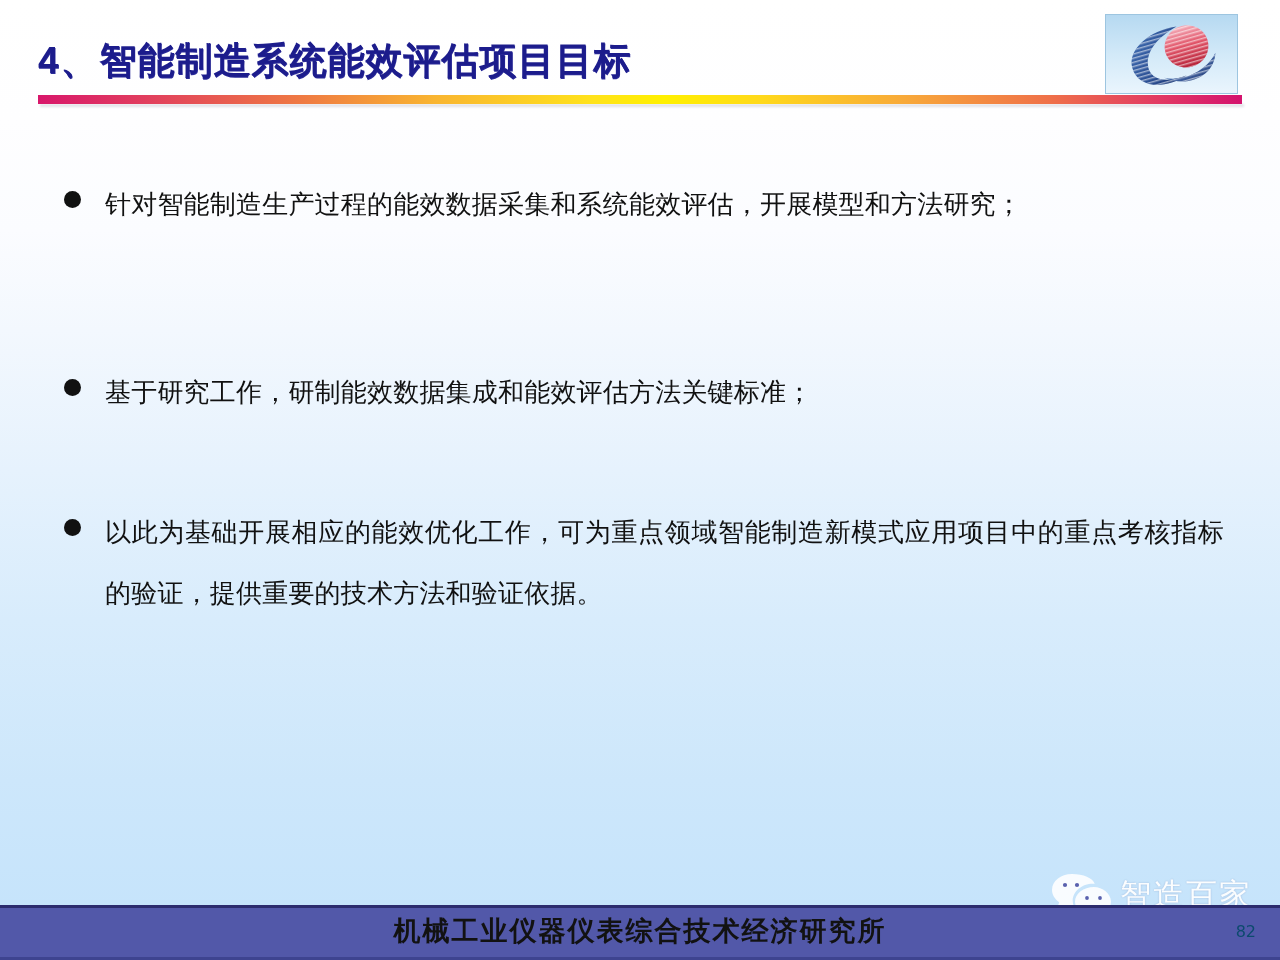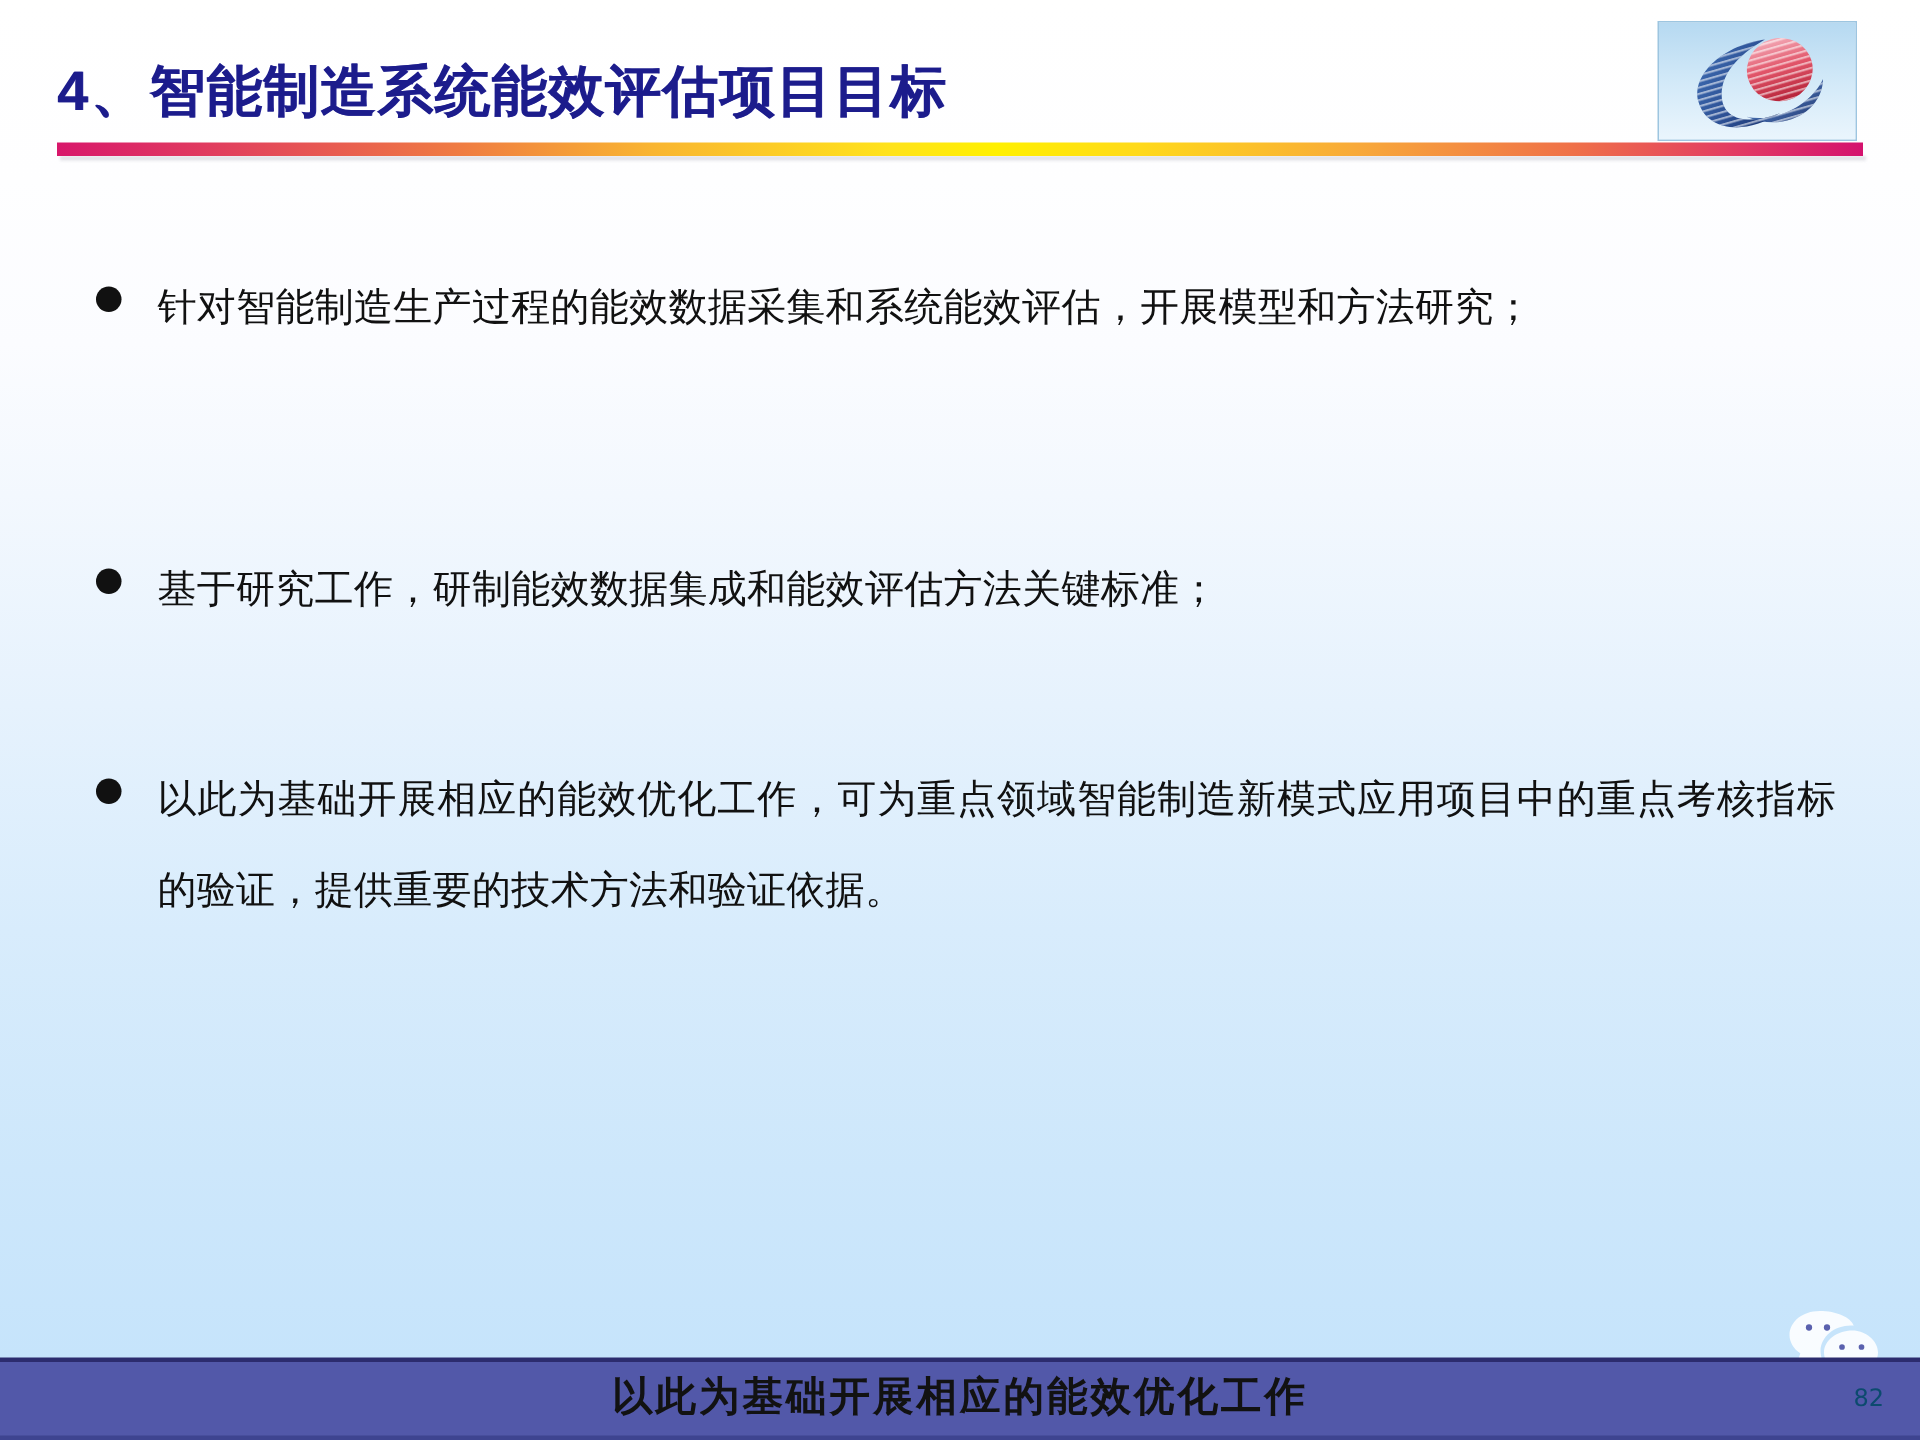--- a/index.html
+++ b/index.html
@@ -269,20 +269,21 @@
         <path d="M21 2 C9.5 2, 1 9.3, 1 18 C1 22.9, 3.8 27.3, 8.2 30.2 L6 37 L13.4 33.3 C15.8 34, 18.3 34.3, 21 34.3 C21.6 34.3, 22.2 34.3, 22.8 34.2 C22.1 32.5, 21.7 30.7, 21.7 28.8 C21.7 19.3, 30.8 11.7, 42 11.7 C42.6 11.7, 43.2 11.7, 43.8 11.8 C41.8 6.1, 32.4 2, 21 2 Z"></path>
         <path d="M43 15 C32.5 15, 24 21.6, 24 29.7 C24 37.8, 32.5 44.4, 43 44.4 C45.3 44.4, 47.5 44.1, 49.6 43.5 L56 46 L54.2 40.3 C57.8 37.6, 60 33.9, 60 29.7 C60 21.6, 51.5 15, 43 15 Z"></path>
       </g>
       <g fill="#5258a9">
         <circle cx="14" cy="13" r="2.1"></circle>
         <circle cx="26" cy="13" r="2.1"></circle>
         <circle cx="36" cy="26" r="1.9"></circle>
         <circle cx="49" cy="26" r="1.9"></circle>
       </g>
     </svg>
+    <span class="wm-text">智造百家</span>
   </div>
 
   <div class="footer-line"></div>
   <div class="footer-bar"></div>
-  <div class="footer-text">以此为基础开展相应的能效优化工作</div>
+  <div class="footer-text">机械工业仪器仪表综合技术经济研究所</div>
   <div class="page-num">82</div>
 
 </div>
 
 </body></html>

